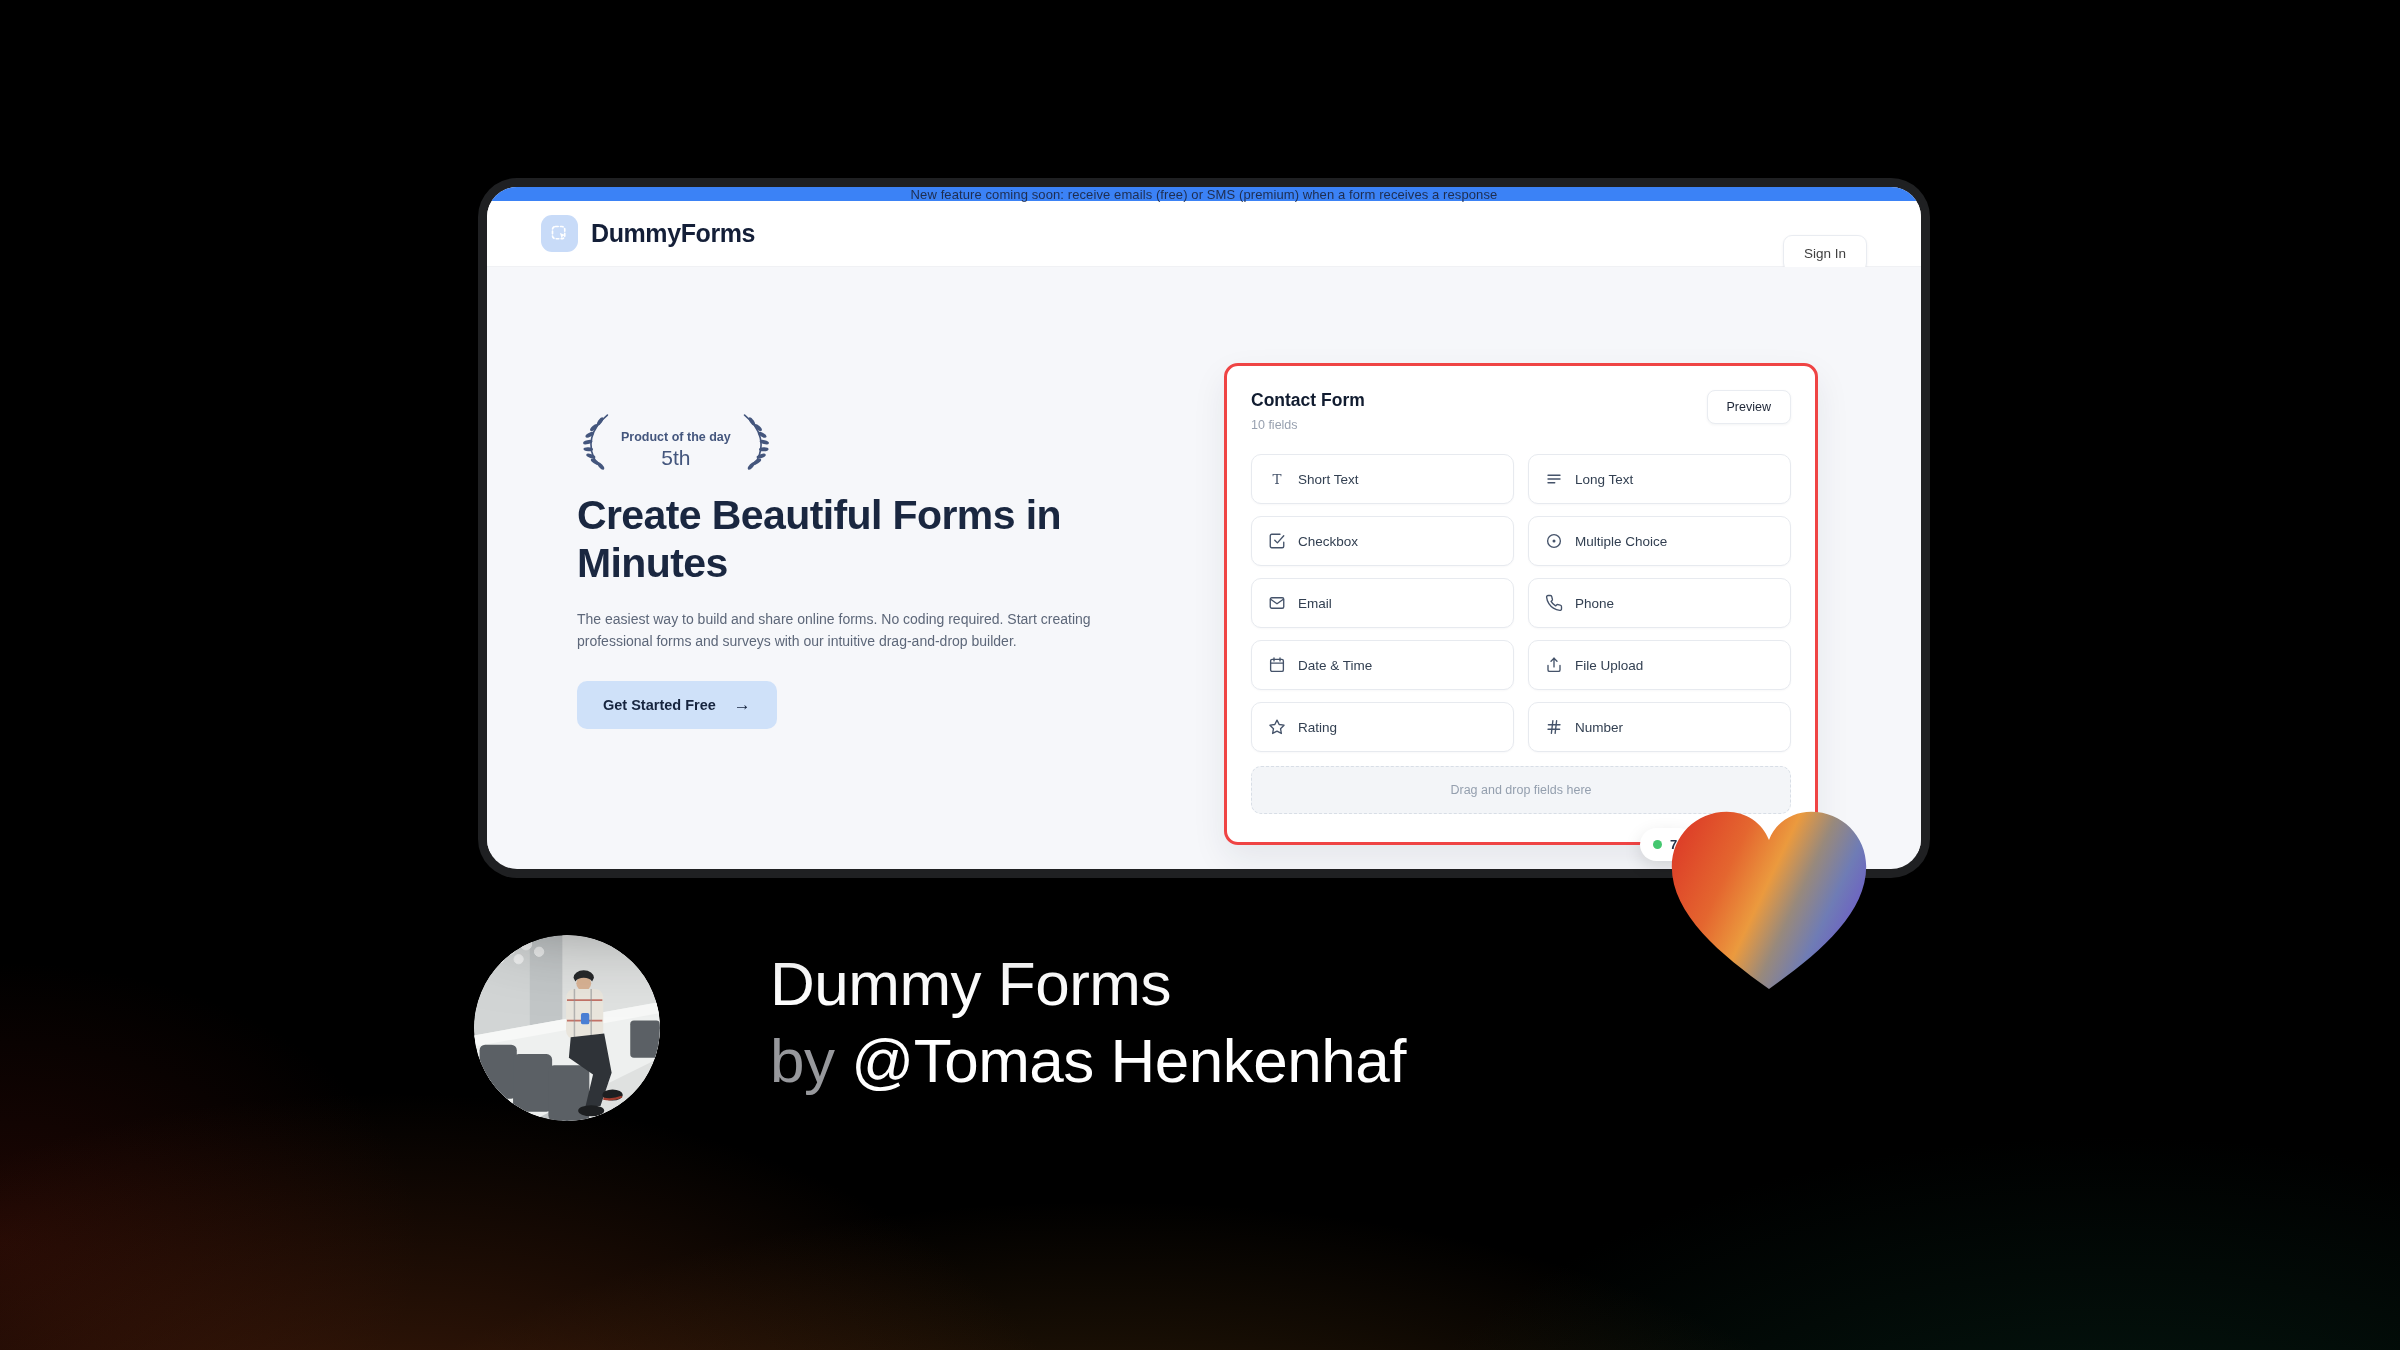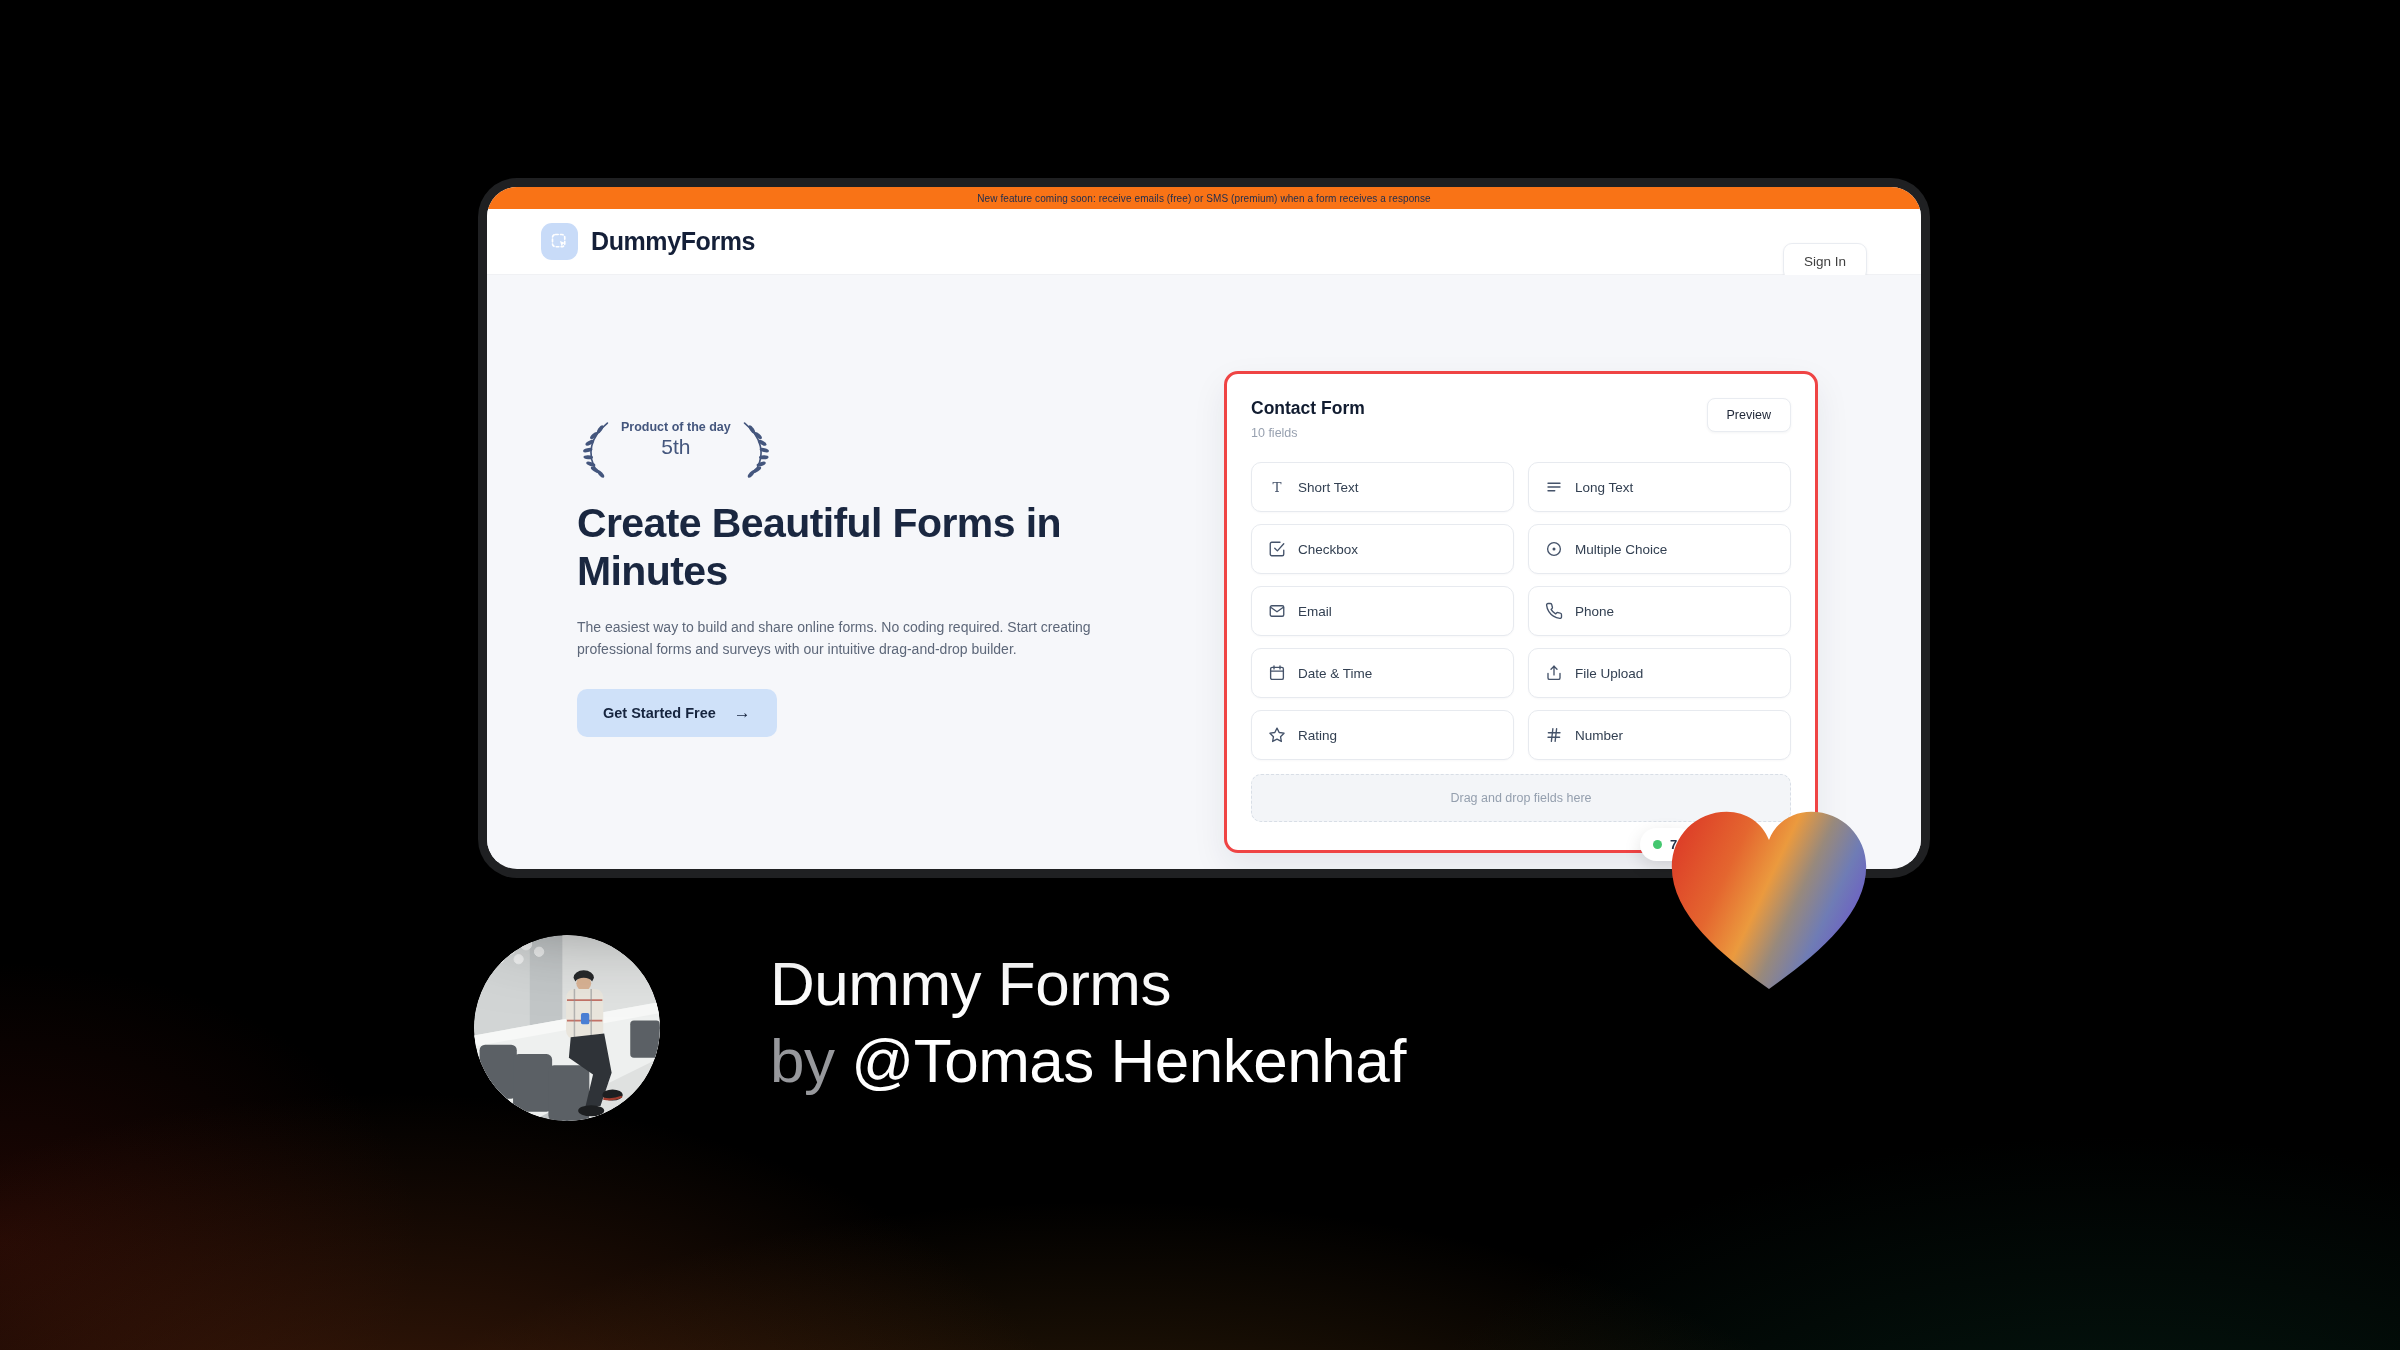--- a/index.html
+++ b/index.html
@@ -18,22 +18,22 @@
   }
 
   
   .browser-card{
     position:absolute;left:487px;top:187px;width:1434px;height:682px;
     border-radius:30px;background:#f6f7fa;z-index:10;
     box-shadow:0 0 0 9px #1f2022, 0 40px 90px rgba(0,0,0,.6);
     overflow:hidden;
   }
   .banner{
-    height:22px;background:#f97316;display:flex;align-items:center;justify-content:center;
-    font-size:10px;color:#1e2d4f;font-weight:500;letter-spacing:.1px;
+    height:14px;background:#3b82f6;display:flex;align-items:center;justify-content:center;
+    font-size:13px;color:#1e2d4f;font-weight:500;letter-spacing:.1px;
   }
   .topbar{
     height:66px;background:#ffffff;display:flex;align-items:center;
     justify-content:space-between;padding:0 54px;box-sizing:border-box;
     border-bottom:1px solid #f0f1f4;
   }
   .brand{display:flex;align-items:center;gap:13px;cursor:pointer;}
   .logo-tile{
     width:37px;height:37px;border-radius:11px;background:#c8dbf8;
     display:flex;align-items:center;justify-content:center;color:#fff;
@@ -41,21 +41,21 @@
   .brand-name{font-size:25px;font-weight:700;color:#141f38;letter-spacing:-.4px;}
   .signin{
     background:#fff;border:1px solid #e9ecf1;border-radius:9px;
     padding:10px 20px;font-size:13.5px;color:#404040;font-weight:500;
     font-family:inherit;box-shadow:0 1px 3px rgba(20,30,60,.06);cursor:pointer;margin-top:40px;
   }
   .page-body{position:relative;height:587px;background:#f6f7fa;}
 
   
   .hero{position:absolute;left:90px;top:145px;width:640px;}
-  .laurel{display:flex;align-items:flex-start;gap:6px;color:#44567d;}
+  .laurel{display:flex;align-items:flex-end;gap:6px;color:#44567d;}
   .laurel svg{width:38px;height:58px;}
   .laurel .mirror{transform:scaleX(-1);}
   .laurel-text{text-align:center;line-height:1.15;}
   .laurel-line1{font-size:12.5px;font-weight:700;}
   .laurel-line2{font-size:21px;font-weight:400;margin-top:1px;}
   .hero h1{
     margin:22px 0 0 0;font-size:41px;line-height:1.16;font-weight:700;
     color:#1a2740;letter-spacing:-.6px;width:620px;
   }
   .hero p{

